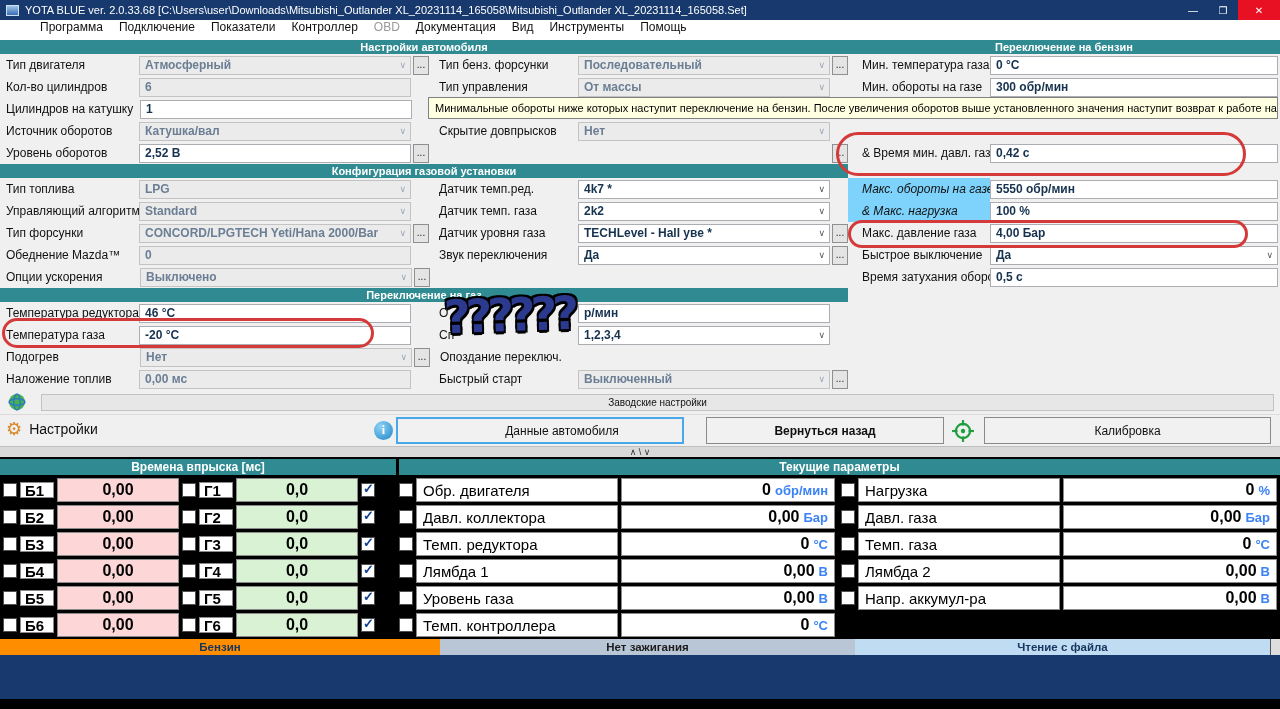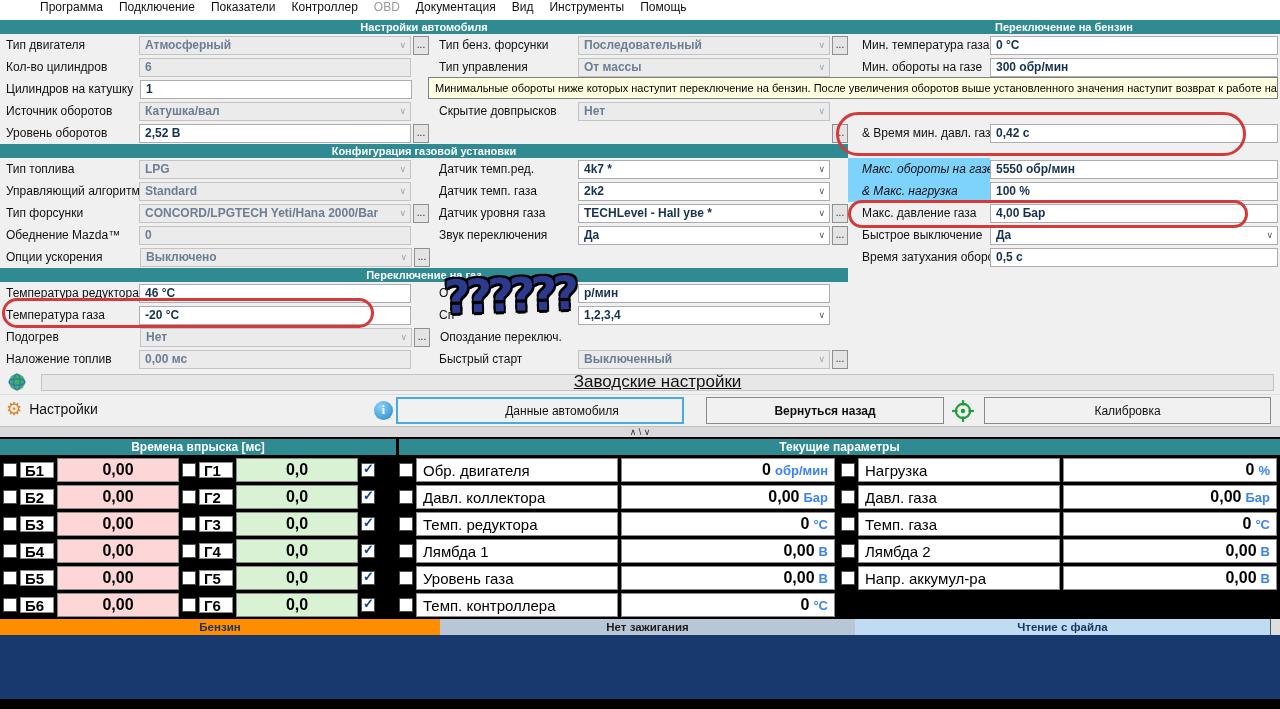--- a/index.html
+++ b/index.html
@@ -48,21 +48,21 @@
   .oval {position:absolute; border:3px solid #d43a3a; z-index:6; pointer-events:none; border-radius:24px;}
   .oval-a {left:836px; top:92px; width:410px; height:44px;}
   .oval-b {left:848px; top:180px; width:400px; height:28px; border-radius:15px;}
   .oval-c {left:2px; top:278px; width:372px; height:30px; border-radius:16px;}
   .qmarks {position:absolute; left:444px; top:248px; font-size:46px; font-weight:bold; color:#2b3a8f; letter-spacing:-5px; z-index:7; transform:rotate(-2deg);
     text-shadow:-2px -2px 0 #000, 2px -2px 0 #000, -2px 2px 0 #000, 2px 2px 0 #000, 0 3px 0 #000; font-family:"DejaVu Sans", sans-serif;}
 
   
   .factoryrow {height:24px; display:flex; align-items:center; background:#f0f0f0; flex:0 0 auto;}
   .globe {width:18px; height:18px; margin-left:8px; flex:0 0 auto;}
-  .factorybar {flex:1; margin:0 6px 0 15px; height:17px; background:#e7e7e7; border:1px solid #c2c2c2; font-size:17px; color:#111; display:flex; align-items:center; justify-content:center;text-decoration:underline;}
+  .factorybar {flex:1; margin:0 6px 0 15px; height:17px; background:#e7e7e7; border:1px solid #c2c2c2; font-size:10px; color:#111; display:flex; align-items:center; justify-content:center;}
 
   
   .toolbar {height:32px; background:#f0f0f0; position:relative; flex:0 0 auto; border-top:1px solid #dcdcdc;}
   .tb-settings {position:absolute; left:6px; top:5px; display:flex; align-items:center; gap:7px; font-size:14px; color:#111;}
   .gear-icon {font-size:18px; line-height:18px; color:#d8882a;}
   .gear-icon::after {content:"⚙";}
   .tb-info {position:absolute; left:374px; top:6px; width:19px; height:19px; border-radius:50%; background:radial-gradient(circle at 35% 30%, #8fd2f5, #1d86c8); color:#fff; font-size:12px; font-weight:bold; display:flex; align-items:center; justify-content:center;}
   .tb-info::after {content:"i"; font-family:"Liberation Serif", serif;}
   .tb-btn {position:absolute; top:2px; height:27px; background:#f1f1f1; border:1px solid #8a8a8a; font-size:12px; color:#111; font-family:inherit;}
   .tb-cardata {left:396px; width:288px; border:2px solid #49a8e8;padding-left:44px;}
@@ -103,20 +103,27 @@
   .st-end {width:10px; background:#dedede; border-left:1px solid #555;}
 
   .bottomnavy {flex:1; background:#17396d;}
   .bottomblack {height:10px; background:#000; flex:0 0 auto;}
 </style>
 </head>
 <body>
 
 <div class="app">
 
+  <div class="titlebar">
+    <span class="app-icon"></span>
+    <span class="title-text">YOTA BLUE ver. 2.0.33.68 [C:\Users\user\Downloads\Mitsubishi_Outlander XL_20231114_165058\Mitsubishi_Outlander XL_20231114_165058.Set]</span>
+    <span class="win-btn">—</span>
+    <span class="win-btn">❐</span>
+    <span class="win-btn win-close">✕</span>
+  </div>
 
   <div class="menubar">
     <span class="menu-item">Программа</span>
     <span class="menu-item">Подключение</span>
     <span class="menu-item">Показатели</span>
     <span class="menu-item">Контроллер</span>
     <span class="menu-item dis">OBD</span>
     <span class="menu-item">Документация</span>
     <span class="menu-item">Вид</span>
     <span class="menu-item">Инструменты</span>

